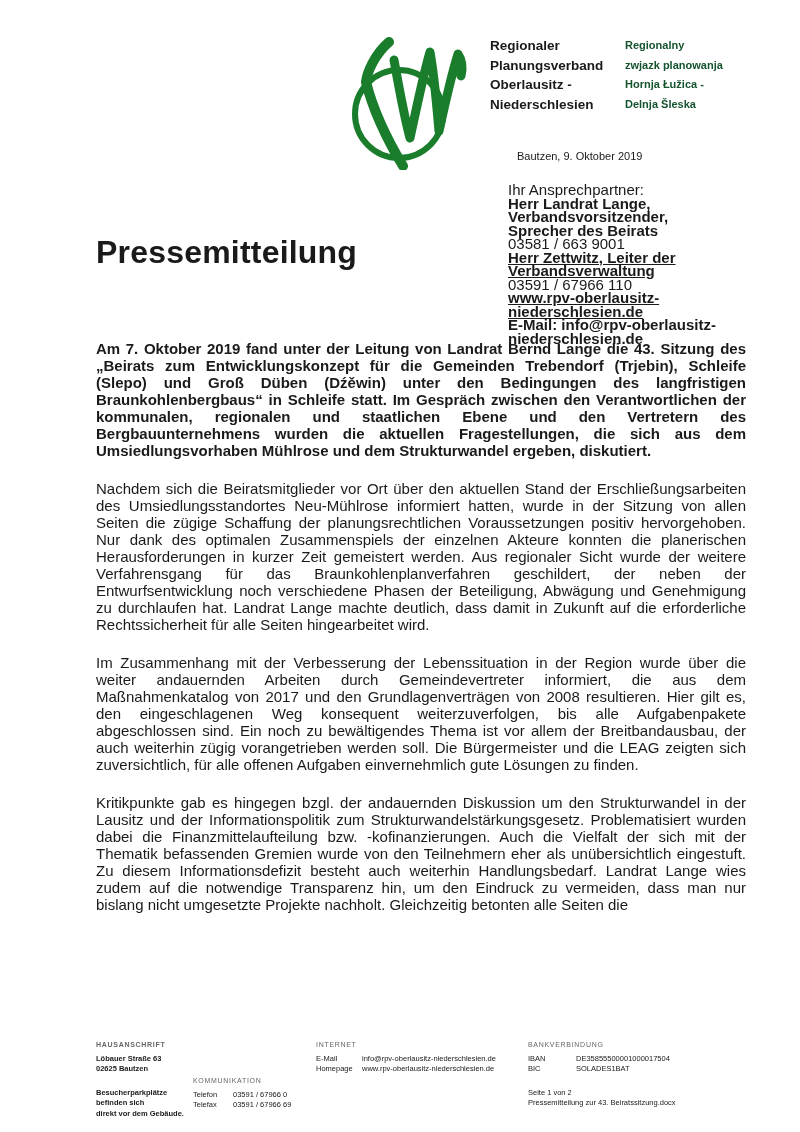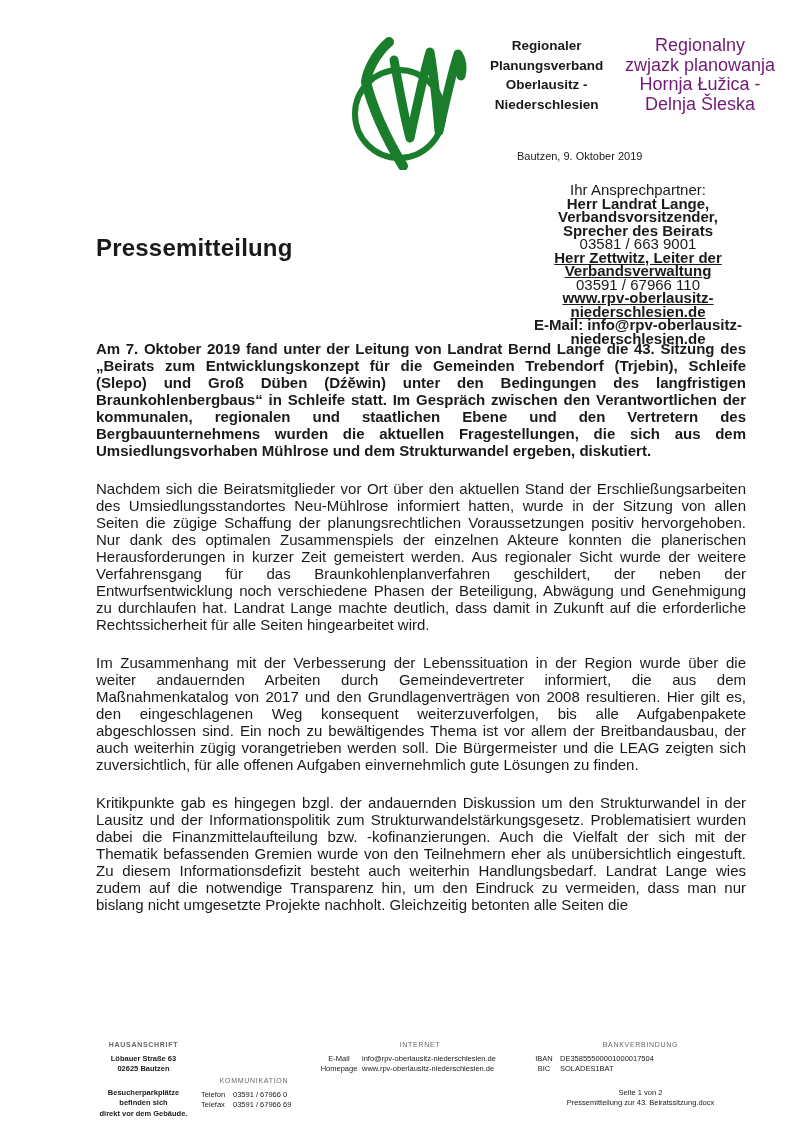--- a/index.html
+++ b/index.html
@@ -1,49 +1,49 @@
 <!DOCTYPE html>
 <html lang="de"><head>
 <meta charset="utf-8">
 <style>
   html,body{margin:0;padding:0;}
   body{
     width:800px;height:1132px;position:relative;background:#ffffff;
     font-family:"Liberation Sans","DejaVu Sans",sans-serif;color:#1a1a1a;
     overflow:hidden;
   }
-  .abs{position:absolute;text-align:center;}
+  .abs{position:absolute;}
   
   .logo-box{left:333px;top:28px;width:142px;height:142px;}
   .brand-de{left:490px;top:36px;font-size:13.5px;line-height:19.5px;font-weight:700;}
-  .brand-hsb{left:625px;top:36px;font-size:18px;line-height:19.5px;font-weight:400;color:#701a75;}
+  .brand-hsb{left:625px;top:36px;font-size:11px;line-height:19.5px;font-weight:700;color:#14532d;}
   
   .dateline{left:490px;top:150px;font-size:11px;padding-left:27px;}
   .contact{left:508px;top:183px;font-size:15px;line-height:13.5px;width:260px;}
   .contact .b{font-weight:700;}
   .mt-gap{margin-top:0;text-decoration:underline;}
   
-  .doc-title{left:96px;top:234px;font-size:24px;font-weight:700;letter-spacing:0.2px;}
+  .doc-title{left:96px;top:234px;font-size:32px;font-weight:700;letter-spacing:0.2px;}
   
   .body-text{left:96px;top:340px;width:650px;font-size:15px;line-height:17px;text-align:justify;}
   .body-text p{margin:0 0 21px 0;}
   .body-text p.lead{font-weight:700;}
   
   .fcol{font-size:7.5px;line-height:10.5px;color:#1a1a1a;}
   .fhead{font-size:7px;letter-spacing:0.7px;color:#666;margin-bottom:3px;}
   .frow{display:flex;}
   .frow .flabel{flex:0 0 auto;}
   .fnote{margin-top:13px;}
   .fc1{left:96px;top:1040px;width:95px;font-weight:bold;}
   .fc2{left:193px;top:1076px;width:122px;}
   .fc2 .flabel{width:40px;}
   .fc3{left:316px;top:1040px;width:208px;}
   .fc3 .flabel{width:46px;}
   .fc4{left:528px;top:1040px;width:225px;}
-  .fc4 .flabel{width:32px;}
+  .fc4 .flabel{width:48px;}
 </style>
 </head>
 <body>
 
 <div class="abs logo-box">
   <svg width="142" height="142" viewBox="0 0 142 142" aria-hidden="true">
     <circle cx="66" cy="86" r="44" fill="none" stroke="#1a7d2b" stroke-width="6"></circle>
     <path d="M56,14 C42,26 34,44 33,54 C41,86 58,118 70,138" fill="none" stroke="#1a7d2b" stroke-width="10" stroke-linecap="round"></path>
     <path d="M61,32 C66,60 71,88 77,110 C84,78 90,48 97,24 C102,52 104,82 106,103 C112,76 118,48 125,26 C129,32 130,40 128,48" fill="none" stroke="#1a7d2b" stroke-width="9" stroke-linecap="round" stroke-linejoin="round"></path>
   </svg>

